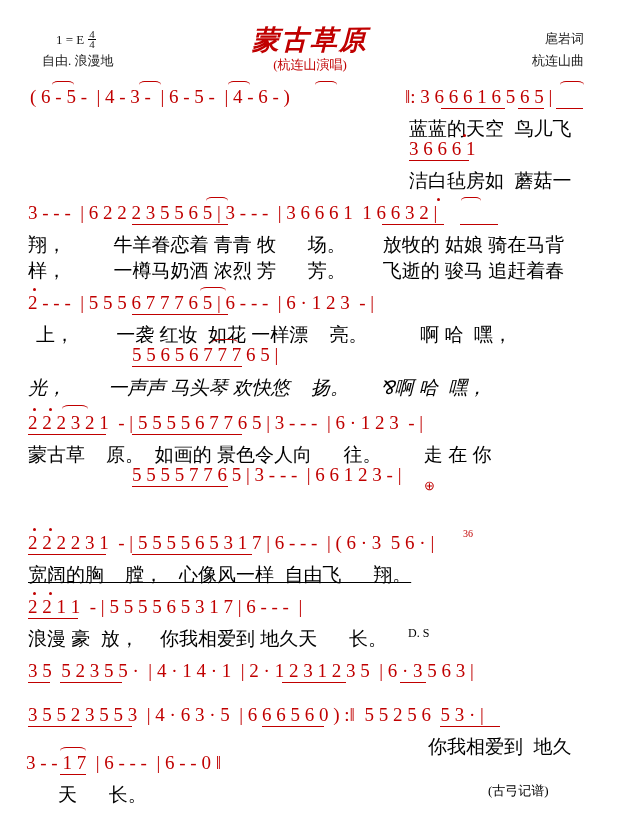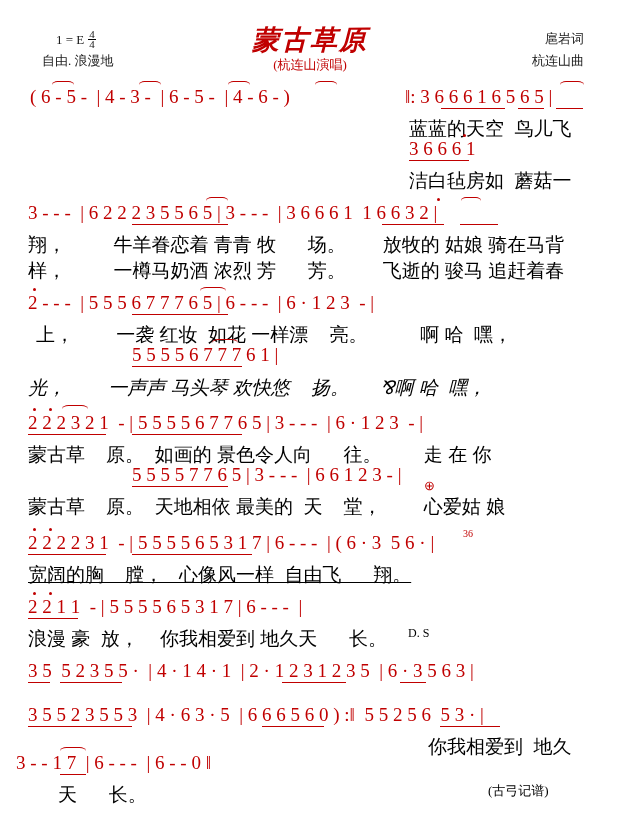--- a/index.html
+++ b/index.html
@@ -115,38 +115,37 @@
     <div class="abs lyr" style="left:28px;top:56px;">样，         一樽马奶酒 浓烈 芳      芳。       飞逝的 骏马 追赶着春</div>
   </div>
 
   <div class="row" style="height:120px;">
     <div class="abs notes" style="left:28px;top:0px;">2 - - -  | 5 5 5 6 7 7 7 6 5 | 6 - - -  | 6 · 1 2 3  - |</div>
     <div class="dot" style="left:33px;top:-4px;"></div>
     <div class="beam" style="left:132px;top:22px;width:96px;"></div>
     <div class="arc" style="left:200px;top:-5px;width:26px;"></div>
     <div class="abs lyr" style="left:36px;top:30px;">上，        一袭 红妆  如花 一样漂    亮。          啊 哈  嘿，</div>
 
-    <div class="abs notes" style="left:132px;top:52px;">5 5 5 5 6 7 7 7 6 1 |</div>
+    <div class="abs notes" style="left:132px;top:52px;">5 5 6 5 6 7 7 7 6 5 |</div>
     <div class="beam" style="left:132px;top:74px;width:110px;"></div>
     <div class="arc" style="left:212px;top:47px;width:26px;"></div>
     <div class="abs lyr" style="left:28px;top:82px;font-style:italic;">光，        一声声 马头琴 欢快悠    扬。      ⅋啊 哈  嘿，</div>
   </div>
 
   <div class="row" style="height:120px;">
     <div class="abs notes" style="left:28px;top:0px;">2 2 2 3 2 1  - | 5 5 5 5 6 7 7 6 5 | 3 - - -  | 6 · 1 2 3  - |</div>
     <div class="beam" style="left:28px;top:22px;width:78px;"></div>
     <div class="dot" style="left:33px;top:-4px;"></div>
     <div class="dot" style="left:49px;top:-4px;"></div>
     <div class="arc" style="left:62px;top:-7px;width:26px;"></div>
     <div class="beam" style="left:132px;top:22px;width:110px;"></div>
     <div class="abs lyr" style="left:28px;top:30px;">蒙古草    原。  如画的 景色令人向      往。        走 在 你</div>
 
     <div class="abs notes" style="left:132px;top:52px;">5 5 5 5 7 7 6 5 | 3 - - -  | 6 6 1 2 3 - |</div>
     <div class="beam" style="left:132px;top:74px;width:96px;"></div>
-    <div class="abs lyr" style="left:28px;top:82px;">蒙古草    原。  天地相依 最美的  天    堂，        心爱姑 娘</div>
     <div class="coda" style="left:424px;top:66px;">⊕</div>
   </div>
 
   <div class="row" style="height:64px;">
     <div class="abs notes" style="left:28px;top:0px;">2 2 2 2 3 1  - | 5 5 5 5 6 5 3 1 7 | 6 - - -  | ( 6 · 3  5 6 · |</div>
     <div class="beam" style="left:28px;top:22px;width:78px;"></div>
     <div class="dot" style="left:33px;top:-4px;"></div>
     <div class="dot" style="left:49px;top:-4px;"></div>
     <div class="beam" style="left:132px;top:22px;width:120px;"></div>
     <div class="abs tiny" style="left:463px;top:-4px;color:#c00000;">36</div>
@@ -172,20 +171,20 @@
 
   <div class="row" style="height:48px;">
     <div class="abs notes" style="left:28px;top:0px;">3 5 5 2 3 5 5 3  | 4 · 6 3 · 5  | 6 6 6 5 6 0 ) :‖  5 5 2 5 6  5 3 · |</div>
     <div class="beam" style="left:28px;top:22px;width:104px;"></div>
     <div class="beam" style="left:262px;top:22px;width:62px;"></div>
     <div class="beam" style="left:440px;top:22px;width:60px;"></div>
     <div class="abs lyr" style="left:428px;top:30px;">你我相爱到  地久</div>
   </div>
 
   <div class="row" style="height:44px;">
-    <div class="abs notes" style="left:16px;top:0px;">3 - - 1 7  | 6 - - -  | 6 - - 0 ‖</div>
+    <div class="abs notes" style="left:26px;top:0px;">3 - - 1 7  | 6 - - -  | 6 - - 0 ‖</div>
     <div class="arc" style="left:60px;top:-5px;width:26px;"></div>
     <div class="beam" style="left:60px;top:22px;width:26px;"></div>
     <div class="abs lyr" style="left:58px;top:30px;">天      长。</div>
     <div class="credit" style="left:488px;top:30px;">(古弓记谱)</div>
   </div>
 
 </div>
 
 </body></html>

